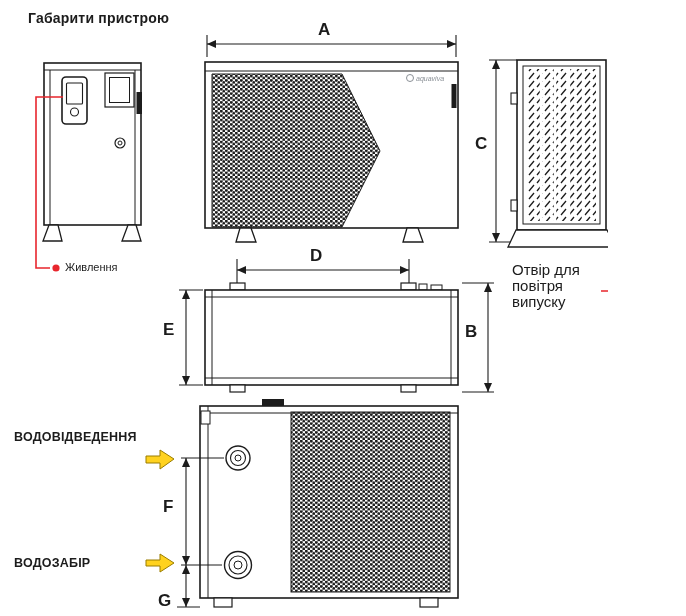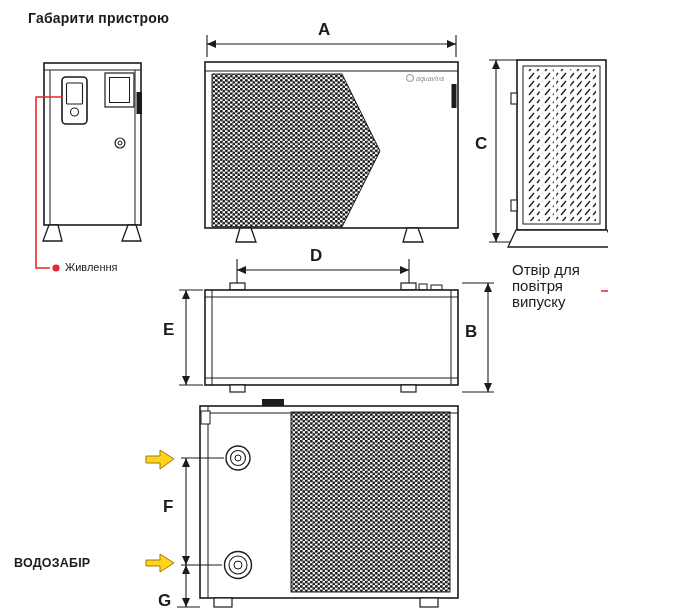--- a/index.html
+++ b/index.html
@@ -163,20 +163,21 @@
 <div class="t dim" style="left:158px;top:591px">G</div>
 
 <div class="t plain" style="left:65px;top:261px">Живлення</div>
 
 <div class="t air" style="left:512px;top:262px">
   <div>Отвір для</div>
   <div>повітря</div>
   <div>випуску</div>
 </div>
 
+<div class="t bold-label" style="left:14px;top:430px">ВОДОВІДВЕДЕННЯ</div>
 <div class="t bold-label" style="left:14px;top:556px">ВОДОЗАБІР</div>
 
 <div class="logo" style="left:406px;top:74px">
   <span class="ring"></span>
   <span>aquaviva</span>
 </div>
 
 </div>
 
 </body></html>

